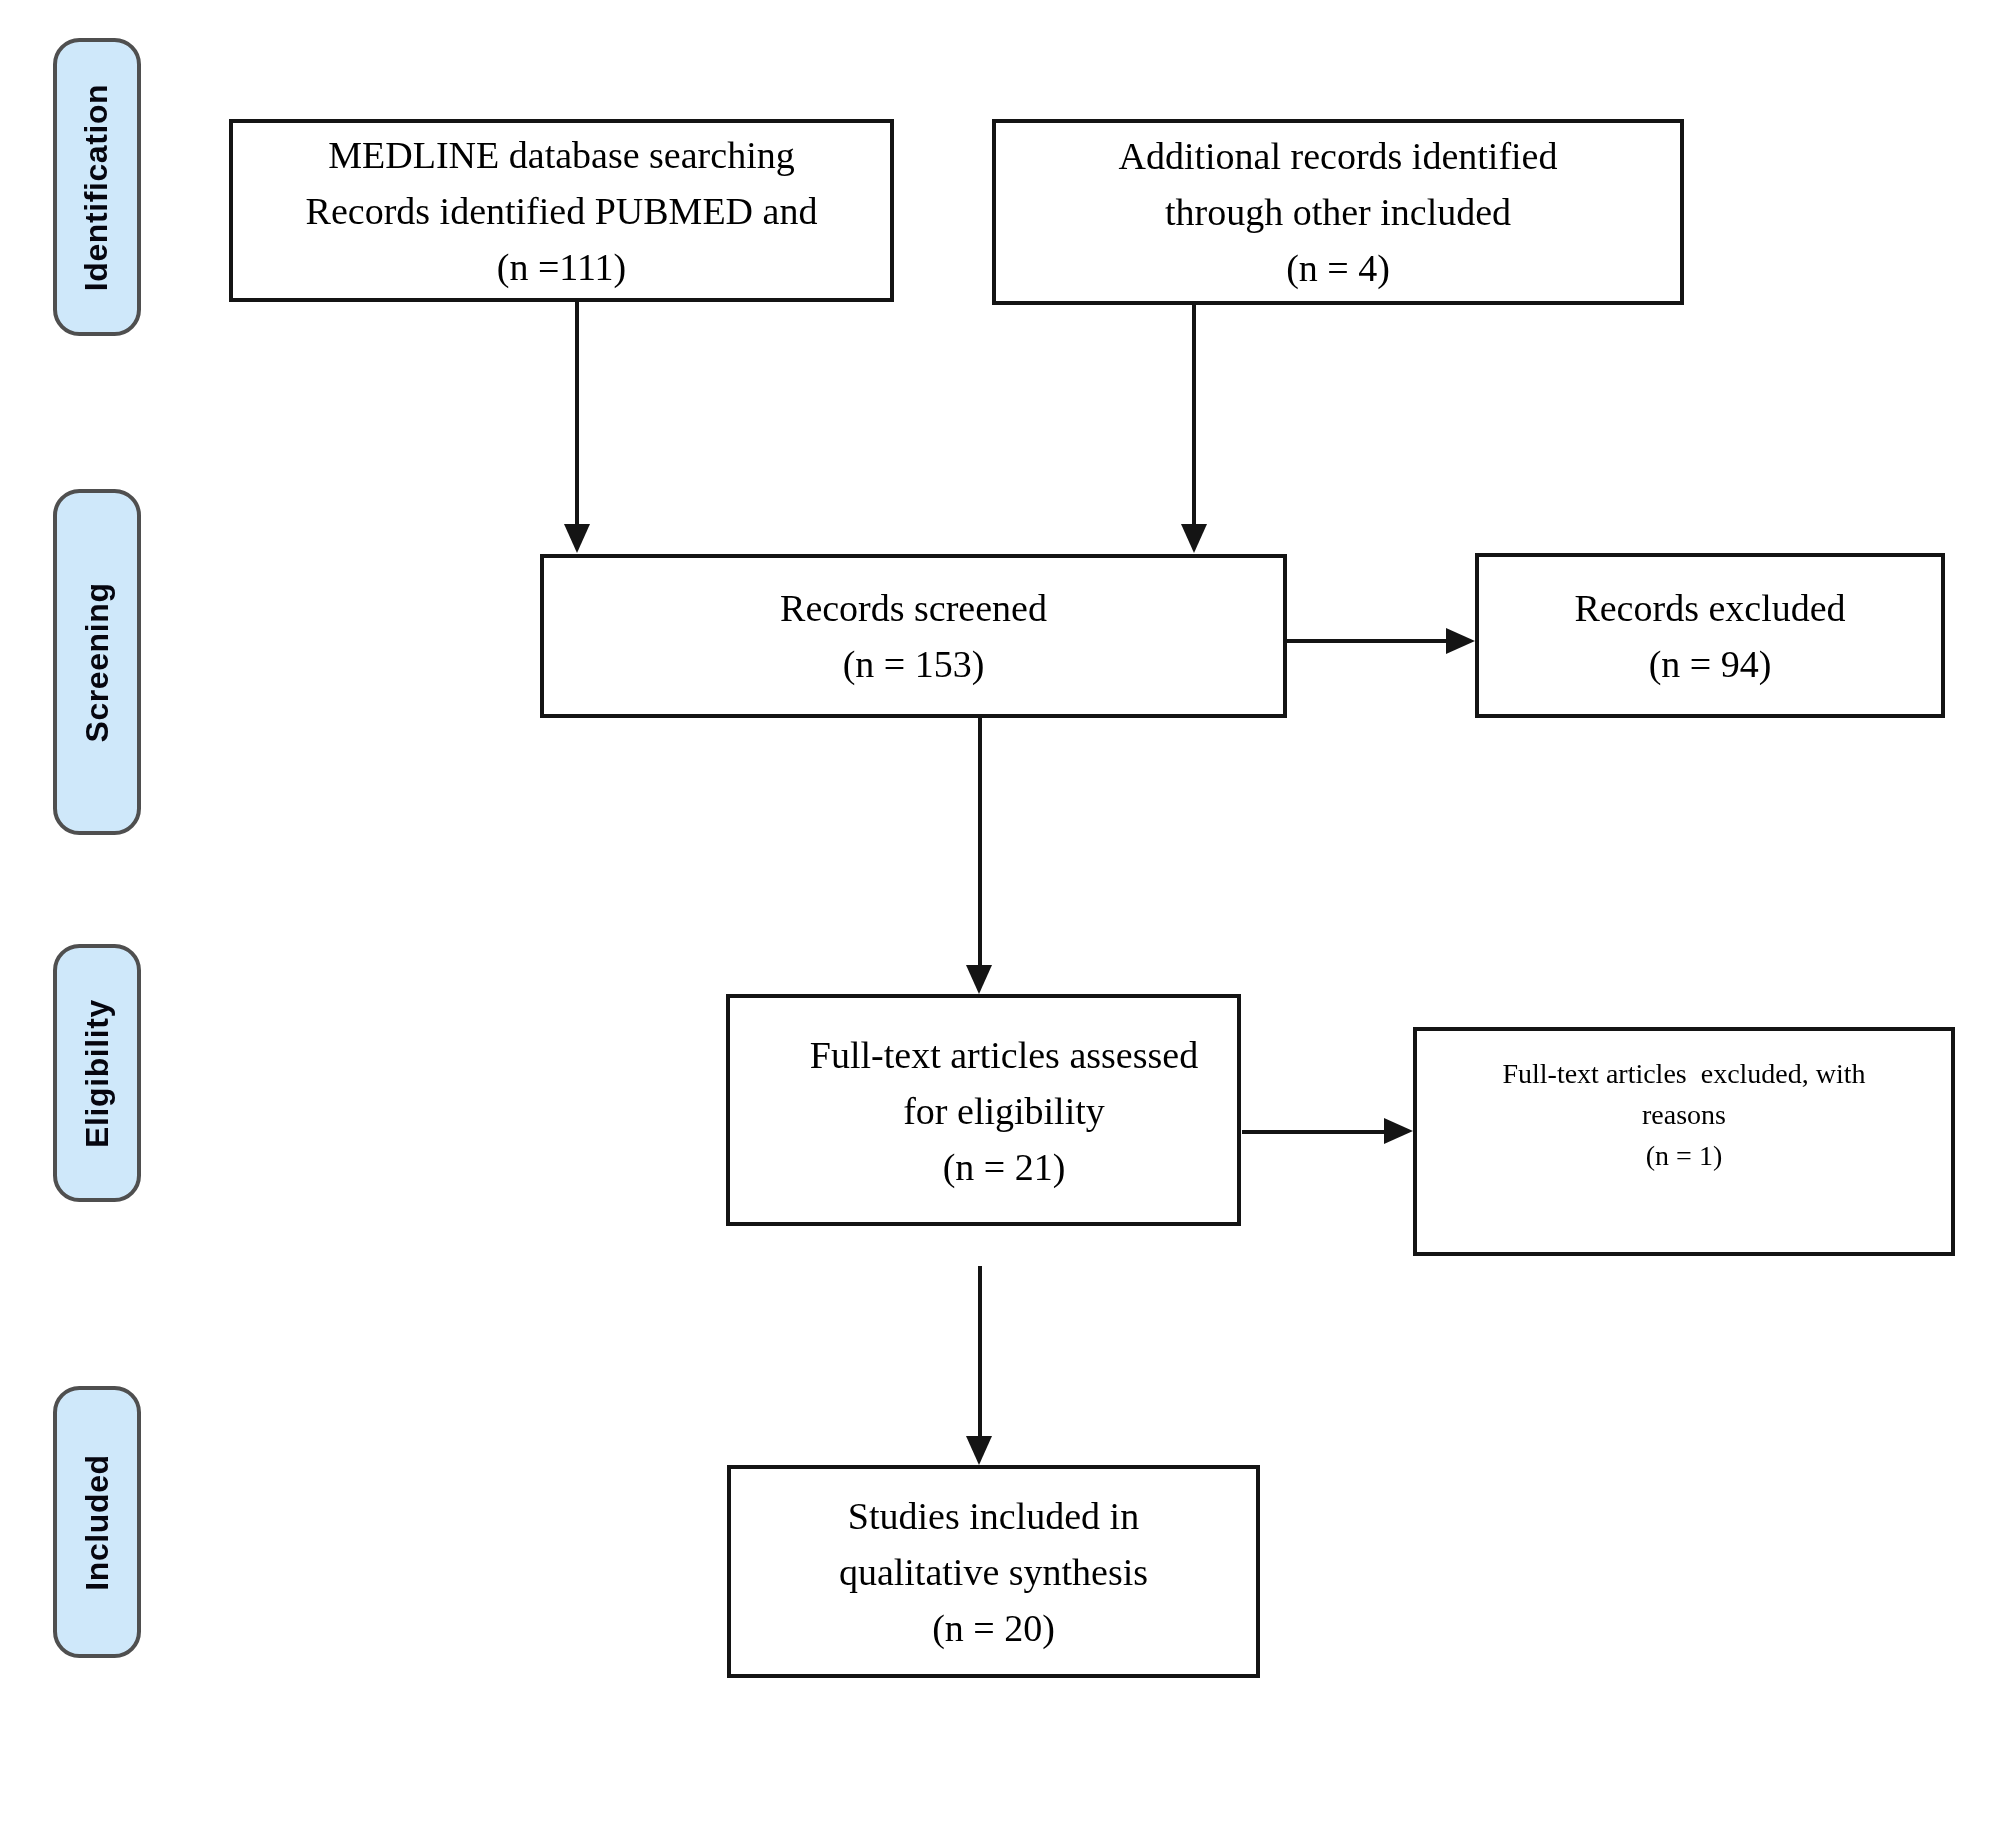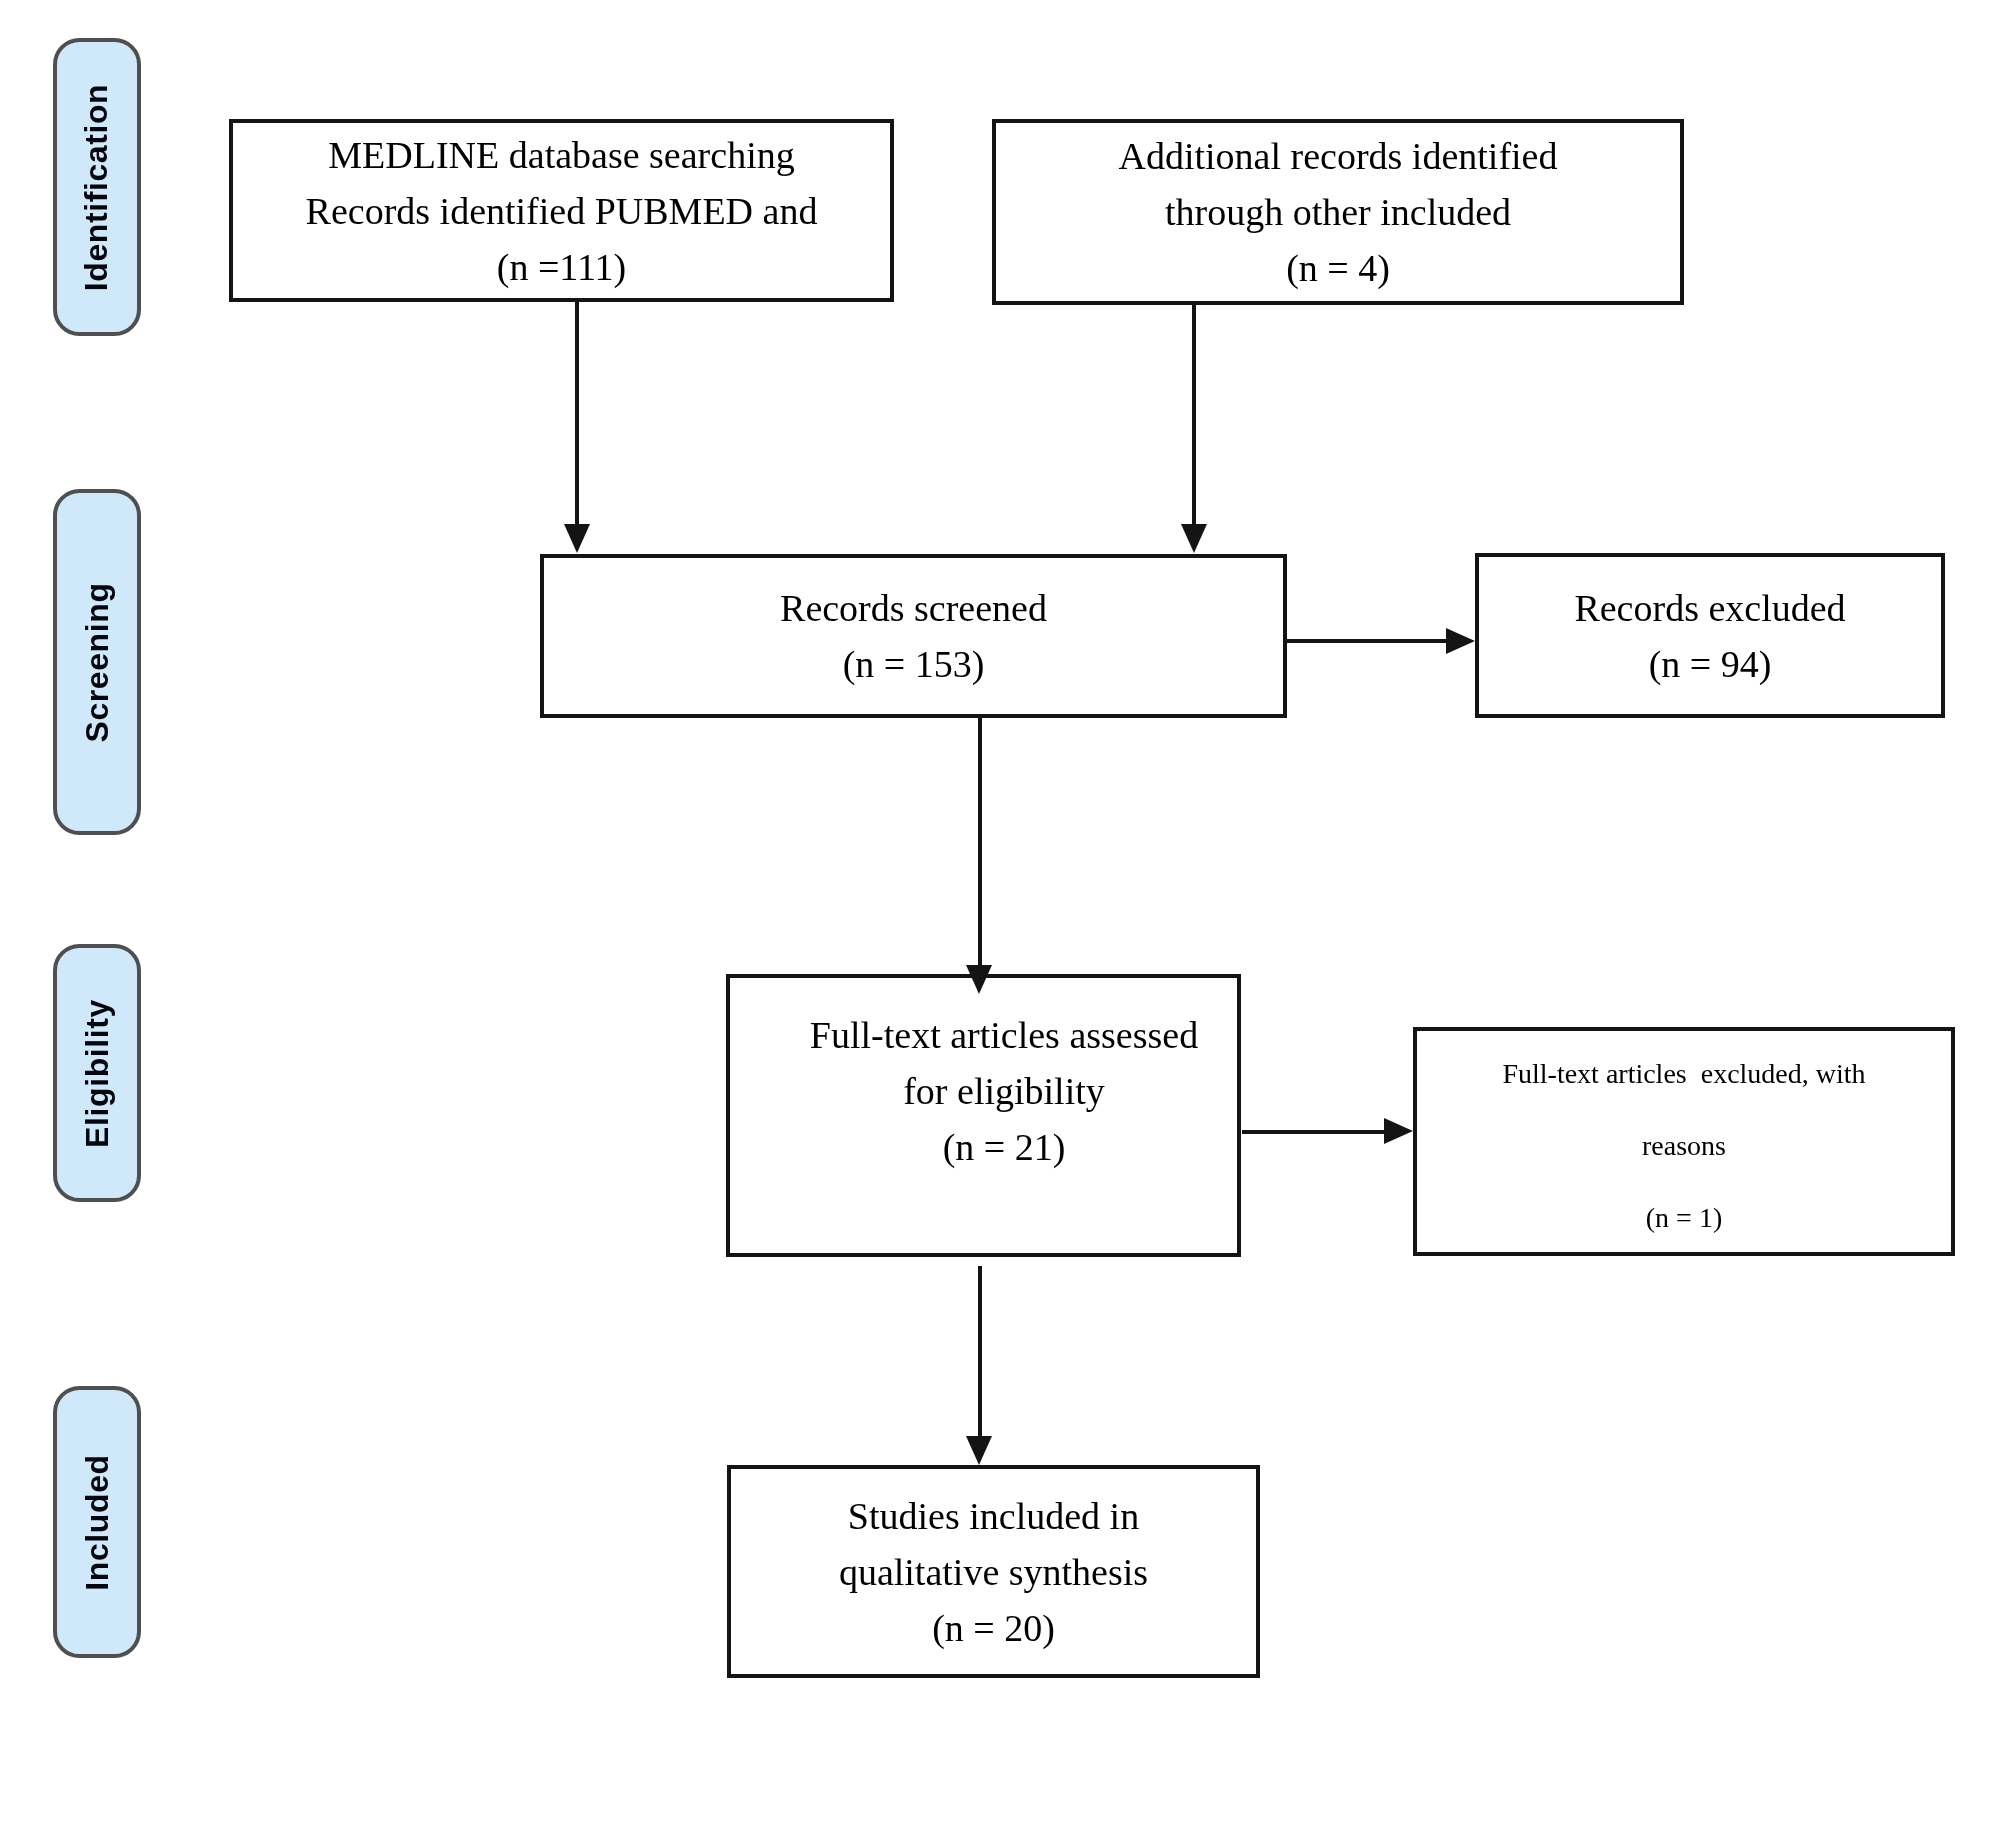--- a/index.html
+++ b/index.html
@@ -97,27 +97,27 @@
   <div class="box" style="left:540px; top:554px; width:747px; height:164px;align-items:center;">
     <div class="line">Records screened</div>
     <div class="line">(n = 153)</div>
   </div>
 
   <div class="box" style="left:1475px; top:553px; width:470px; height:165px;">
     <div class="line">Records excluded</div>
     <div class="line">(n = 94)</div>
   </div>
 
-  <div class="box top-align" style="left:726px; top:974px; width:515px; height:283px; padding-top:29px;padding-left:41px;">
+  <div class="box top-align" style="left:726px; top:994px; width:515px; height:232px; padding-top:29px;padding-left:41px;">
     <div class="line">Full-text articles assessed</div>
     <div class="line">for eligibility</div>
     <div class="line">(n = 21)</div>
   </div>
 
-  <div class="box small top-align" style="left:1413px; top:1027px; width:542px; height:229px; padding-top:22px;gap:31px;">
+  <div class="box small top-align" style="left:1413px; top:1027px; width:542px; height:229px; padding-top:22px;">
     <div class="line">Full-text articles  excluded, with</div>
     <div class="line">reasons</div>
     <div class="line">(n = 1)</div>
   </div>
 
   <div class="box" style="left:727px; top:1465px; width:533px; height:213px;">
     <div class="line">Studies included in</div>
     <div class="line">qualitative synthesis</div>
     <div class="line">(n = 20)</div>
   </div>

